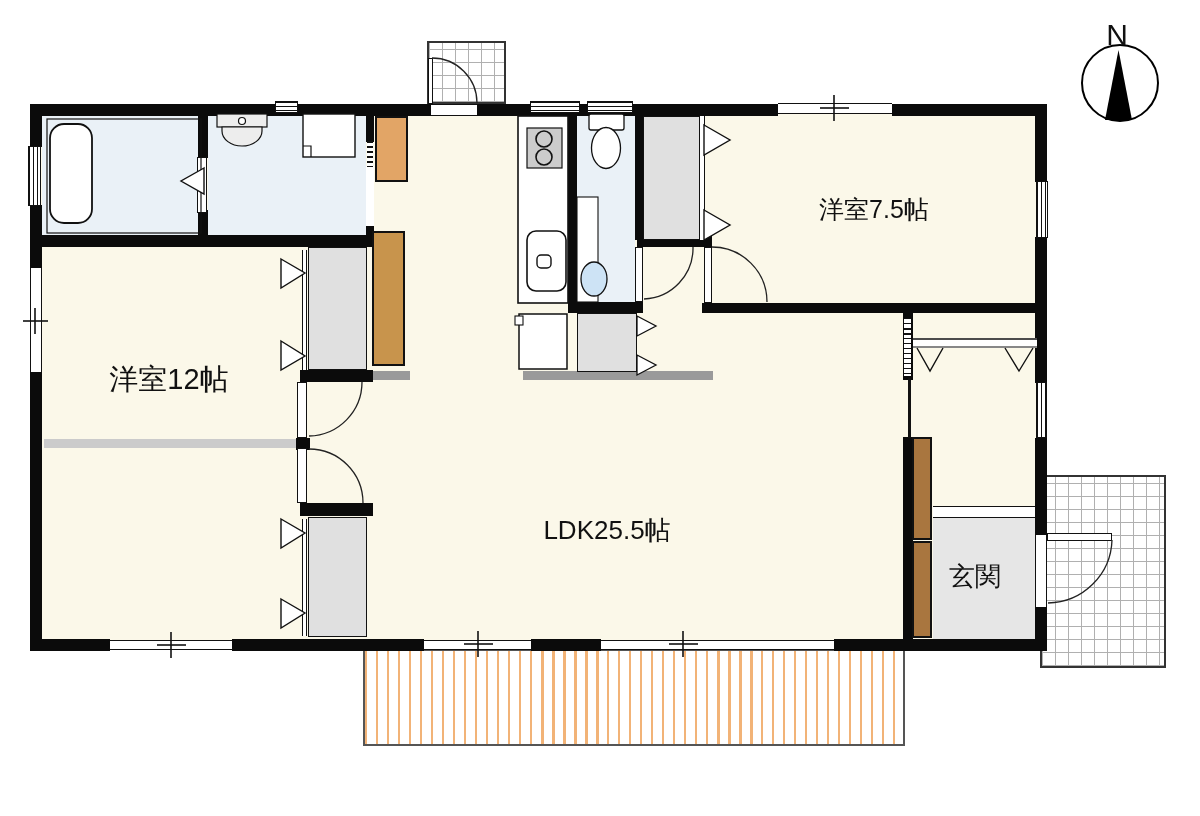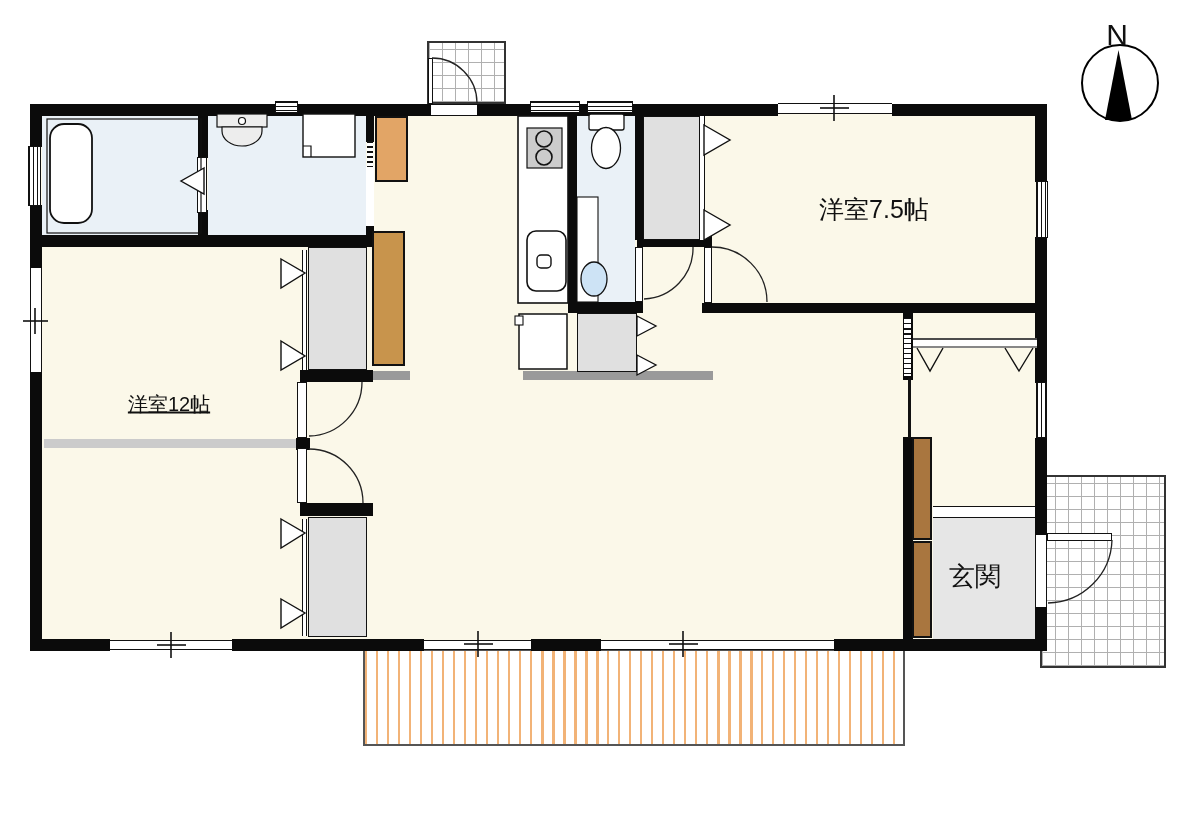--- a/index.html
+++ b/index.html
@@ -186,18 +186,19 @@
       <line x1="478" y1="631" x2="478" y2="657"></line>
         <line x1="464" y1="644" x2="493" y2="644"></line>
       <line x1="683" y1="631" x2="683" y2="657"></line>
         <line x1="669" y1="644" x2="698" y2="644"></line>
     </g>
 
     <circle cx="1120" cy="83" r="38" fill="#fff" stroke="#000" stroke-width="2"></circle>
     <polygon points="1118.5,50 1132,120 1105,120" fill="#000"></polygon>
   </svg>
 
-  <div class="label" style="left:169px;top:404px;font-size:20px;text-decoration:underline;">洋室12帖</div>
+  <div class="label" style="left:169px;top:380px;font-size:29px;">洋室12帖</div>
   <div class="label" style="left:874px;top:209px;font-size:25px;">洋室7.5帖</div>
+  <div class="label" style="left:607px;top:530px;font-size:26px;">LDK25.5帖</div>
   <div class="label" style="left:975px;top:576px;font-size:26px;">玄関</div>
   <div class="label" style="left:1117px;top:35px;font-size:30px;">N</div>
 
 </div>
 
 </body></html>

